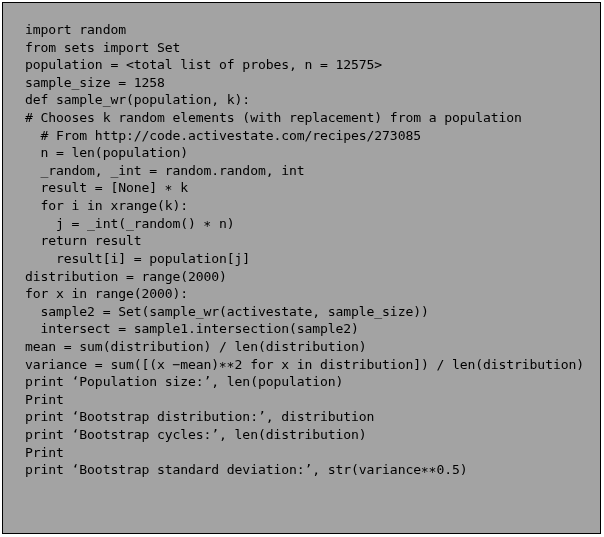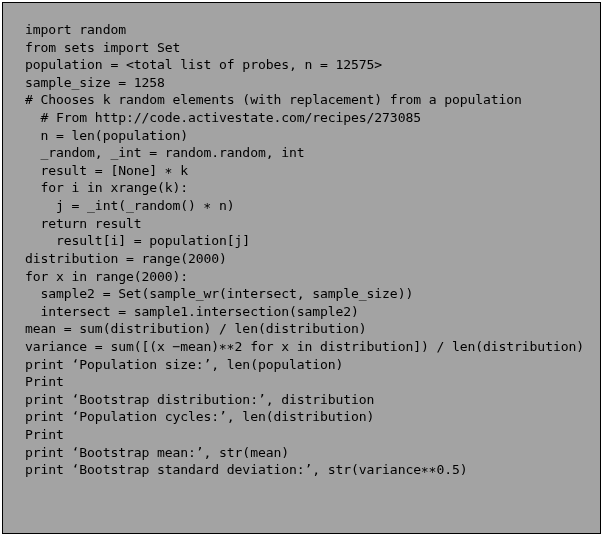--- a/index.html
+++ b/index.html
@@ -52,37 +52,37 @@
 </head>
 <body>
 
 <div id="figure-frame">
   <div id="code-box">
     <div id="code-listing">
         <div class="code-line">import random</div>
         <div class="code-line">from sets import Set</div>
         <div class="code-line">population = &lt;total list of probes, n = 12575&gt;</div>
         <div class="code-line">sample_size = 1258</div>
+        <div class="code-line">def sample_wr(population, k):</div>
         <div class="code-line"># Chooses k random elements (with replacement) from a population</div>
         <div class="code-line">  # From http://code.activestate.com/recipes/273085</div>
         <div class="code-line">  n = len(population)</div>
         <div class="code-line">  _random, _int = random.random, int</div>
         <div class="code-line">  result = [None] ∗ k</div>
         <div class="code-line">  for i in xrange(k):</div>
         <div class="code-line">    j = _int(_random() ∗ n)</div>
         <div class="code-line">  return result</div>
         <div class="code-line">    result[i] = population[j]</div>
         <div class="code-line">distribution = range(2000)</div>
         <div class="code-line">for x in range(2000):</div>
-        <div class="code-line">  sample2 = Set(sample_wr(intersect, sample_size))</div>
+        <div class="code-line">  sample2 = Set(sample_wr(activestate, sample_size))</div>
         <div class="code-line">  intersect = sample1.intersection(sample2)</div>
         <div class="code-line">mean = sum(distribution) / len(distribution)</div>
         <div class="code-line">variance = sum([(x −mean)∗∗2 for x in distribution]) / len(distribution)</div>
         <div class="code-line">print ‘Population size:’, len(population)</div>
         <div class="code-line">Print</div>
         <div class="code-line">print ‘Bootstrap distribution:’, distribution</div>
-        <div class="code-line">print ‘Population cycles:’, len(distribution)</div>
+        <div class="code-line">print ‘Bootstrap cycles:’, len(distribution)</div>
         <div class="code-line">Print</div>
-        <div class="code-line">print ‘Bootstrap mean:’, str(mean)</div>
         <div class="code-line">print ‘Bootstrap standard deviation:’, str(variance∗∗0.5)</div>
       </div>
   </div>
 </div>
 
 </body></html>

